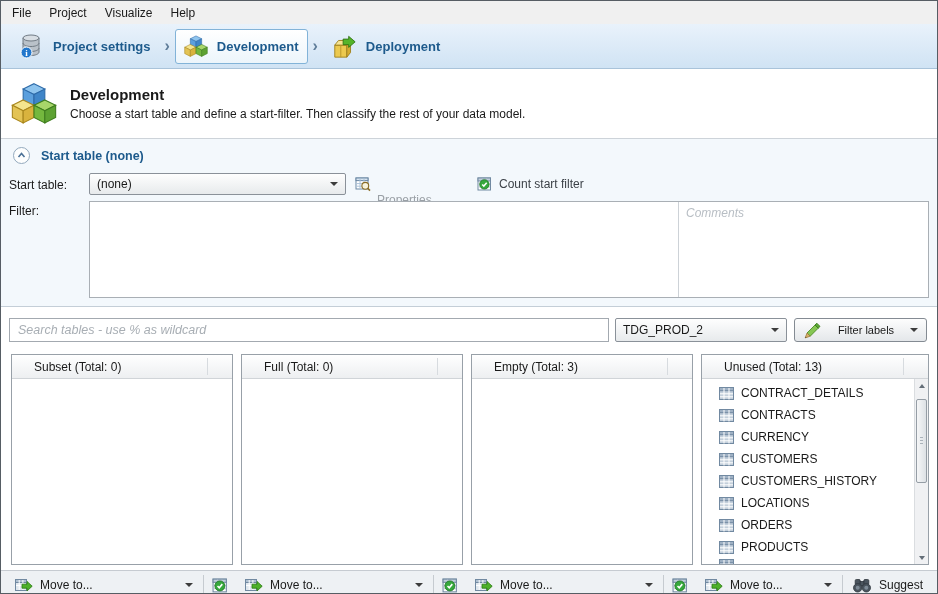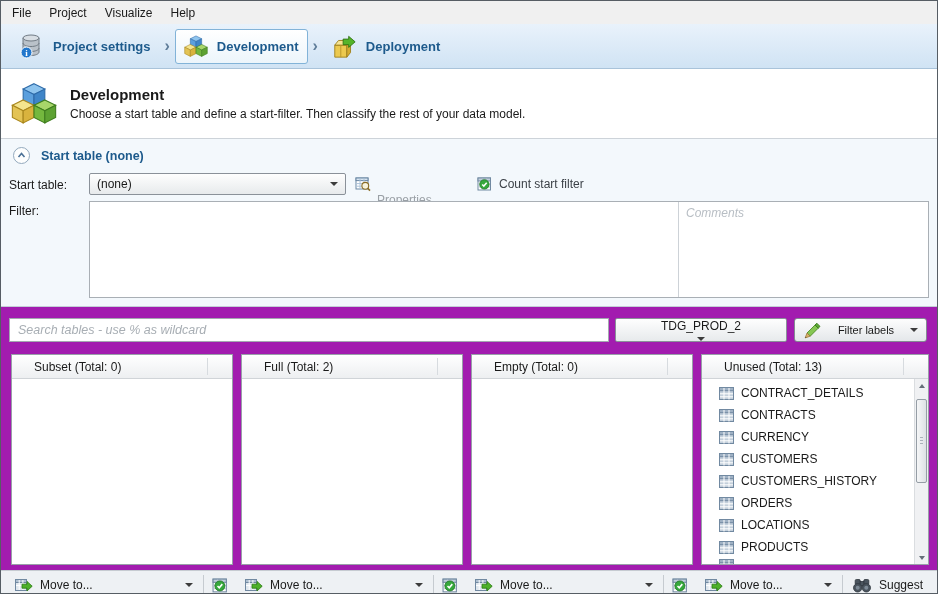--- a/index.html
+++ b/index.html
@@ -1,20 +1,20 @@
 <!DOCTYPE html>
 <html><head>
 <meta charset="utf-8">
 <style>
   * { box-sizing: border-box; margin: 0; padding: 0; }
   html,body { background:#d8d8d8; }
   body { font-family:"Liberation Sans", sans-serif; }
 
   .window{
-    width:938px;height:594px;border:1px solid #565d64;background:#a21caf;
+    width:938px;height:594px;border:1px solid #565d64;background:#ffffff;
     display:flex;flex-direction:column;overflow:hidden;
   }
 
   
   .menubar{flex:none;height:23px;background:#f0f0f0;display:flex;align-items:stretch;padding-left:2px;}
   .menu-item{display:flex;align-items:center;padding:0 9px;font-size:12px;color:#1a1a1a;cursor:default;}
 
   
   .crumbbar{flex:none;height:45px;background:linear-gradient(#e9f2fb,#d0e3f4);
     border-bottom:1px solid #a9c3da;display:flex;align-items:center;padding:0 8px;}
@@ -57,21 +57,21 @@
     font-family:"Liberation Sans",sans-serif;font-size:12px;padding:4px 6px;border-right:1px solid #cdd2d7;}
   .comments-edit{width:249px;flex:none;border:none;outline:none;resize:none;background:transparent;
     font-family:"Liberation Sans",sans-serif;font-size:12px;padding:4px 7px;color:#1a1a1a;}
   .comments-edit::placeholder{color:#b8bec4;font-style:italic;}
 
   
   .toolrow{flex:none;height:46px;display:flex;align-items:center;padding:0 8px;}
   .search-input{width:600px;height:24px;border:1px solid #a3a9b0;background:#fff;padding:0 8px;
     font-family:"Liberation Sans",sans-serif;font-size:12.5px;color:#1a1a1a;outline:none;}
   .search-input::placeholder{color:#a8aeb4;font-style:italic;}
-  .schema-combo{margin-left:6px;width:172px;height:24px;flex-direction:column;}
+  .schema-combo{margin-left:6px;width:172px;height:24px;}
   .fl-btn{margin-left:7px;width:133px;height:24px;border:1px solid #848b93;border-radius:3px;
     background:linear-gradient(#fdfdfd,#e4e7ea);display:flex;align-items:center;padding:0 8px;gap:8px;cursor:default;}
   .fl-btn .tlabel{font-size:11px;color:#1a1a1a;flex:1;text-align:center;}
 
   
   .panels{flex:1;display:flex;gap:8px;padding:1px 8px 5px 10px;}
   .panel{flex:none;width:222px;background:#ffffff;border:1px solid #98a0a8;display:flex;flex-direction:column;}
   .panel:last-child{flex:1;width:auto;}
   .panel-head{flex:none;height:24px;background:linear-gradient(#ffffff,#edeff1);
     border-bottom:1px solid #d0d4d8;display:flex;align-items:center;padding:0 6px;position:relative;cursor:default;}
@@ -270,28 +270,28 @@
 
     <div class="panel">
       <div class="panel-head">
         <span class="ptitle">Subset (Total: 0)</span>
       </div>
       <div class="panel-body"></div>
     </div>
 
     <div class="panel">
       <div class="panel-head">
-        <span class="ptitle">Full (Total: 2)</span>
+        <span class="ptitle">Full (Total: 0)</span>
       </div>
       <div class="panel-body"></div>
     </div>
 
     <div class="panel">
       <div class="panel-head">
-        <span class="ptitle">Empty (Total: 0)</span>
+        <span class="ptitle">Empty (Total: 3)</span>
       </div>
       <div class="panel-body"></div>
     </div>
 
     <div class="panel">
       <div class="panel-head">
         <span class="ptitle">Unused (Total: 13)</span>
       </div>
       <div class="panel-body has-scroll">
         <div>
@@ -327,28 +327,28 @@
     <svg width="15" height="13">
                 <use href="#sym-table-mini"></use>
               </svg>
     <span>CUSTOMERS_HISTORY</span>
   </div>
 
   <div class="trow">
     <svg width="15" height="13">
                 <use href="#sym-table-mini"></use>
               </svg>
+    <span>LOCATIONS</span>
+  </div>
+
+  <div class="trow">
+    <svg width="15" height="13">
+                <use href="#sym-table-mini"></use>
+              </svg>
     <span>ORDERS</span>
-  </div>
-
-  <div class="trow">
-    <svg width="15" height="13">
-                <use href="#sym-table-mini"></use>
-              </svg>
-    <span>LOCATIONS</span>
   </div>
 
   <div class="trow">
     <svg width="15" height="13">
                 <use href="#sym-table-mini"></use>
               </svg>
     <span>PRODUCTS</span>
   </div>
 </div>
         <div class="trow partial">

